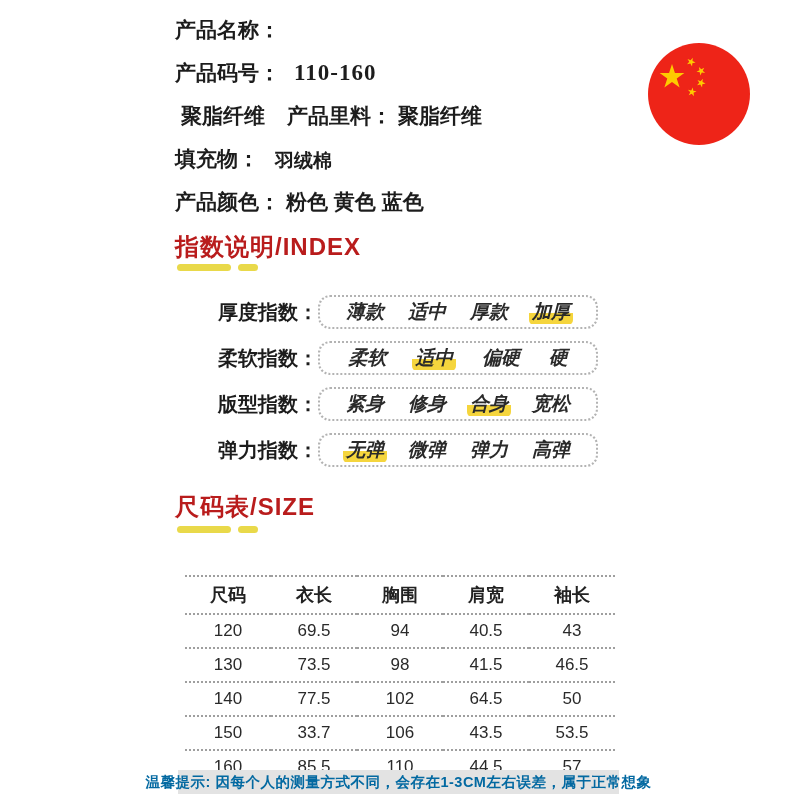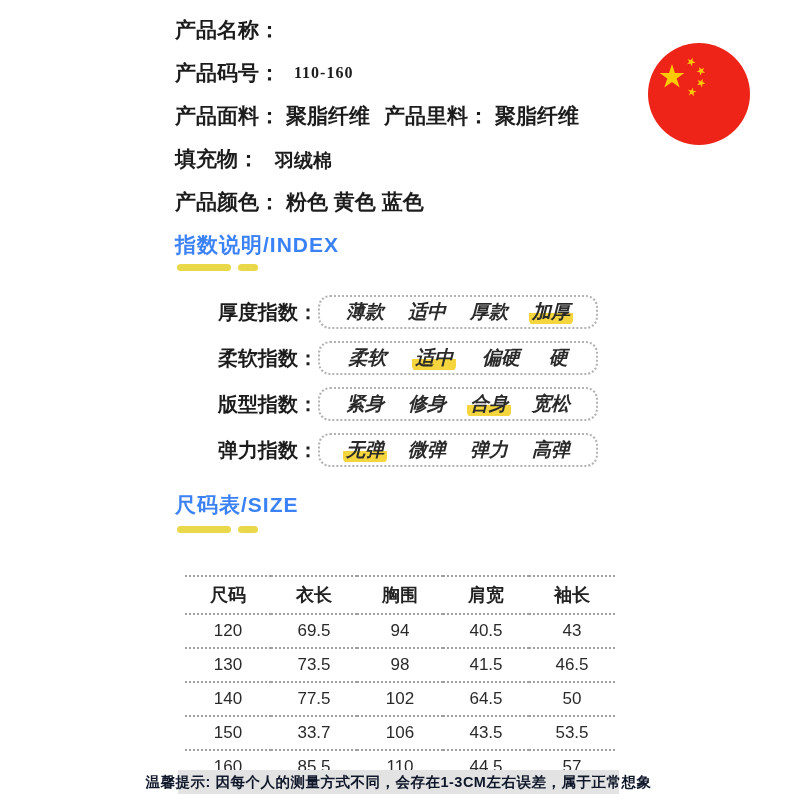--- a/index.html
+++ b/index.html
@@ -18,31 +18,31 @@
     font-family:"Liberation Sans","DejaVu Sans",sans-serif;
     color:var(--text-black);
   }
   .page{position:relative;width:776px;height:800px;background:#fff;overflow:hidden;}
 
   
   .product-info{position:absolute;left:175px;top:8px;width:470px;}
   .info-row{height:43px;display:flex;align-items:center;font-size:21px;font-weight:bold;white-space:nowrap;}
   .info-label{font-weight:bold;}
   .info-value{margin-left:6px;}
-  .serif-num{font-family:"Liberation Serif","DejaVu Serif",serif;font-size:16px;letter-spacing:1px;margin-left:14px;}
-  .pair-gap{margin-left:14px;text-align:center;}
+  .serif-num{font-family:"Liberation Serif","DejaVu Serif",serif;font-size:23px;letter-spacing:1px;margin-left:14px;}
+  .pair-gap{margin-left:22px;text-align:center;}
   .fill-value{font-size:19px;margin-left:16px;margin-top:4px;}
 
   
   .flag{position:absolute;left:648px;top:43px;width:102px;height:102px;}
   .flag-red{fill:var(--flag-red);}
   .flag-yellow{fill:var(--flag-yellow);}
 
   
-  .section-heading{position:absolute;left:175px;font-size:21px;font-weight:bold;color:#3b82f6;letter-spacing:1px;}
+  .section-heading{position:absolute;left:175px;font-size:24px;font-weight:bold;color:#b91c1c;letter-spacing:1px;}
   .heading-index{top:231px;}
   .heading-size{top:491px;}
   .underline{position:absolute;left:177px;display:flex;align-items:center;gap:7px;}
   .underline-index{top:264px;}
   .underline-size{top:526px;}
   .ul-long{width:54px;height:7px;border-radius:4px;background:var(--underline);}
   .ul-short{width:20px;height:7px;border-radius:4px;background:var(--underline);}
 
   
   .index-rows{position:absolute;left:178px;top:289px;width:420px;}
@@ -69,39 +69,38 @@
   .size-table tr{border-bottom:2px dotted var(--line-gray);}
   .size-table tr.header-row{border-top:2px dotted var(--line-gray);}
   .size-table th{height:38px;font-size:18px;font-weight:bold;text-align:center;color:#222;}
   .size-table td{height:34px;font-size:17px;font-weight:normal;text-align:center;color:#2a2a2a;}
 
   
   .note-bar{
     position:absolute;left:178px;top:770px;width:441px;height:24px;
     background:var(--note-bg);
     display:flex;align-items:center;justify-content:center;
-    font-size:14.5px;font-weight:bold;color:#0f172a;letter-spacing:0.5px;
+    font-size:14.5px;font-weight:bold;color:#0369a1;letter-spacing:0.5px;
     white-space:nowrap;
   }
 </style>
 </head>
 <body>
 
 <div class="page">
 
   <div class="product-info">
     <div class="info-row">
       <span class="info-label">产品名称：</span>
     </div>
     <div class="info-row">
       <span class="info-label">产品码号：</span>
       <span class="info-value serif-num">110-160</span>
     </div>
     <div class="info-row">
-      <span class="info-label">产品面料：</span>
       <span class="info-value">聚脂纤维</span>
       <span class="info-label pair-gap">产品里料：</span>
       <span class="info-value">聚脂纤维</span>
     </div>
     <div class="info-row">
       <span class="info-label">填充物：</span>
       <span class="info-value fill-value">羽绒棉</span>
     </div>
     <div class="info-row">
       <span class="info-label">产品颜色：</span>

